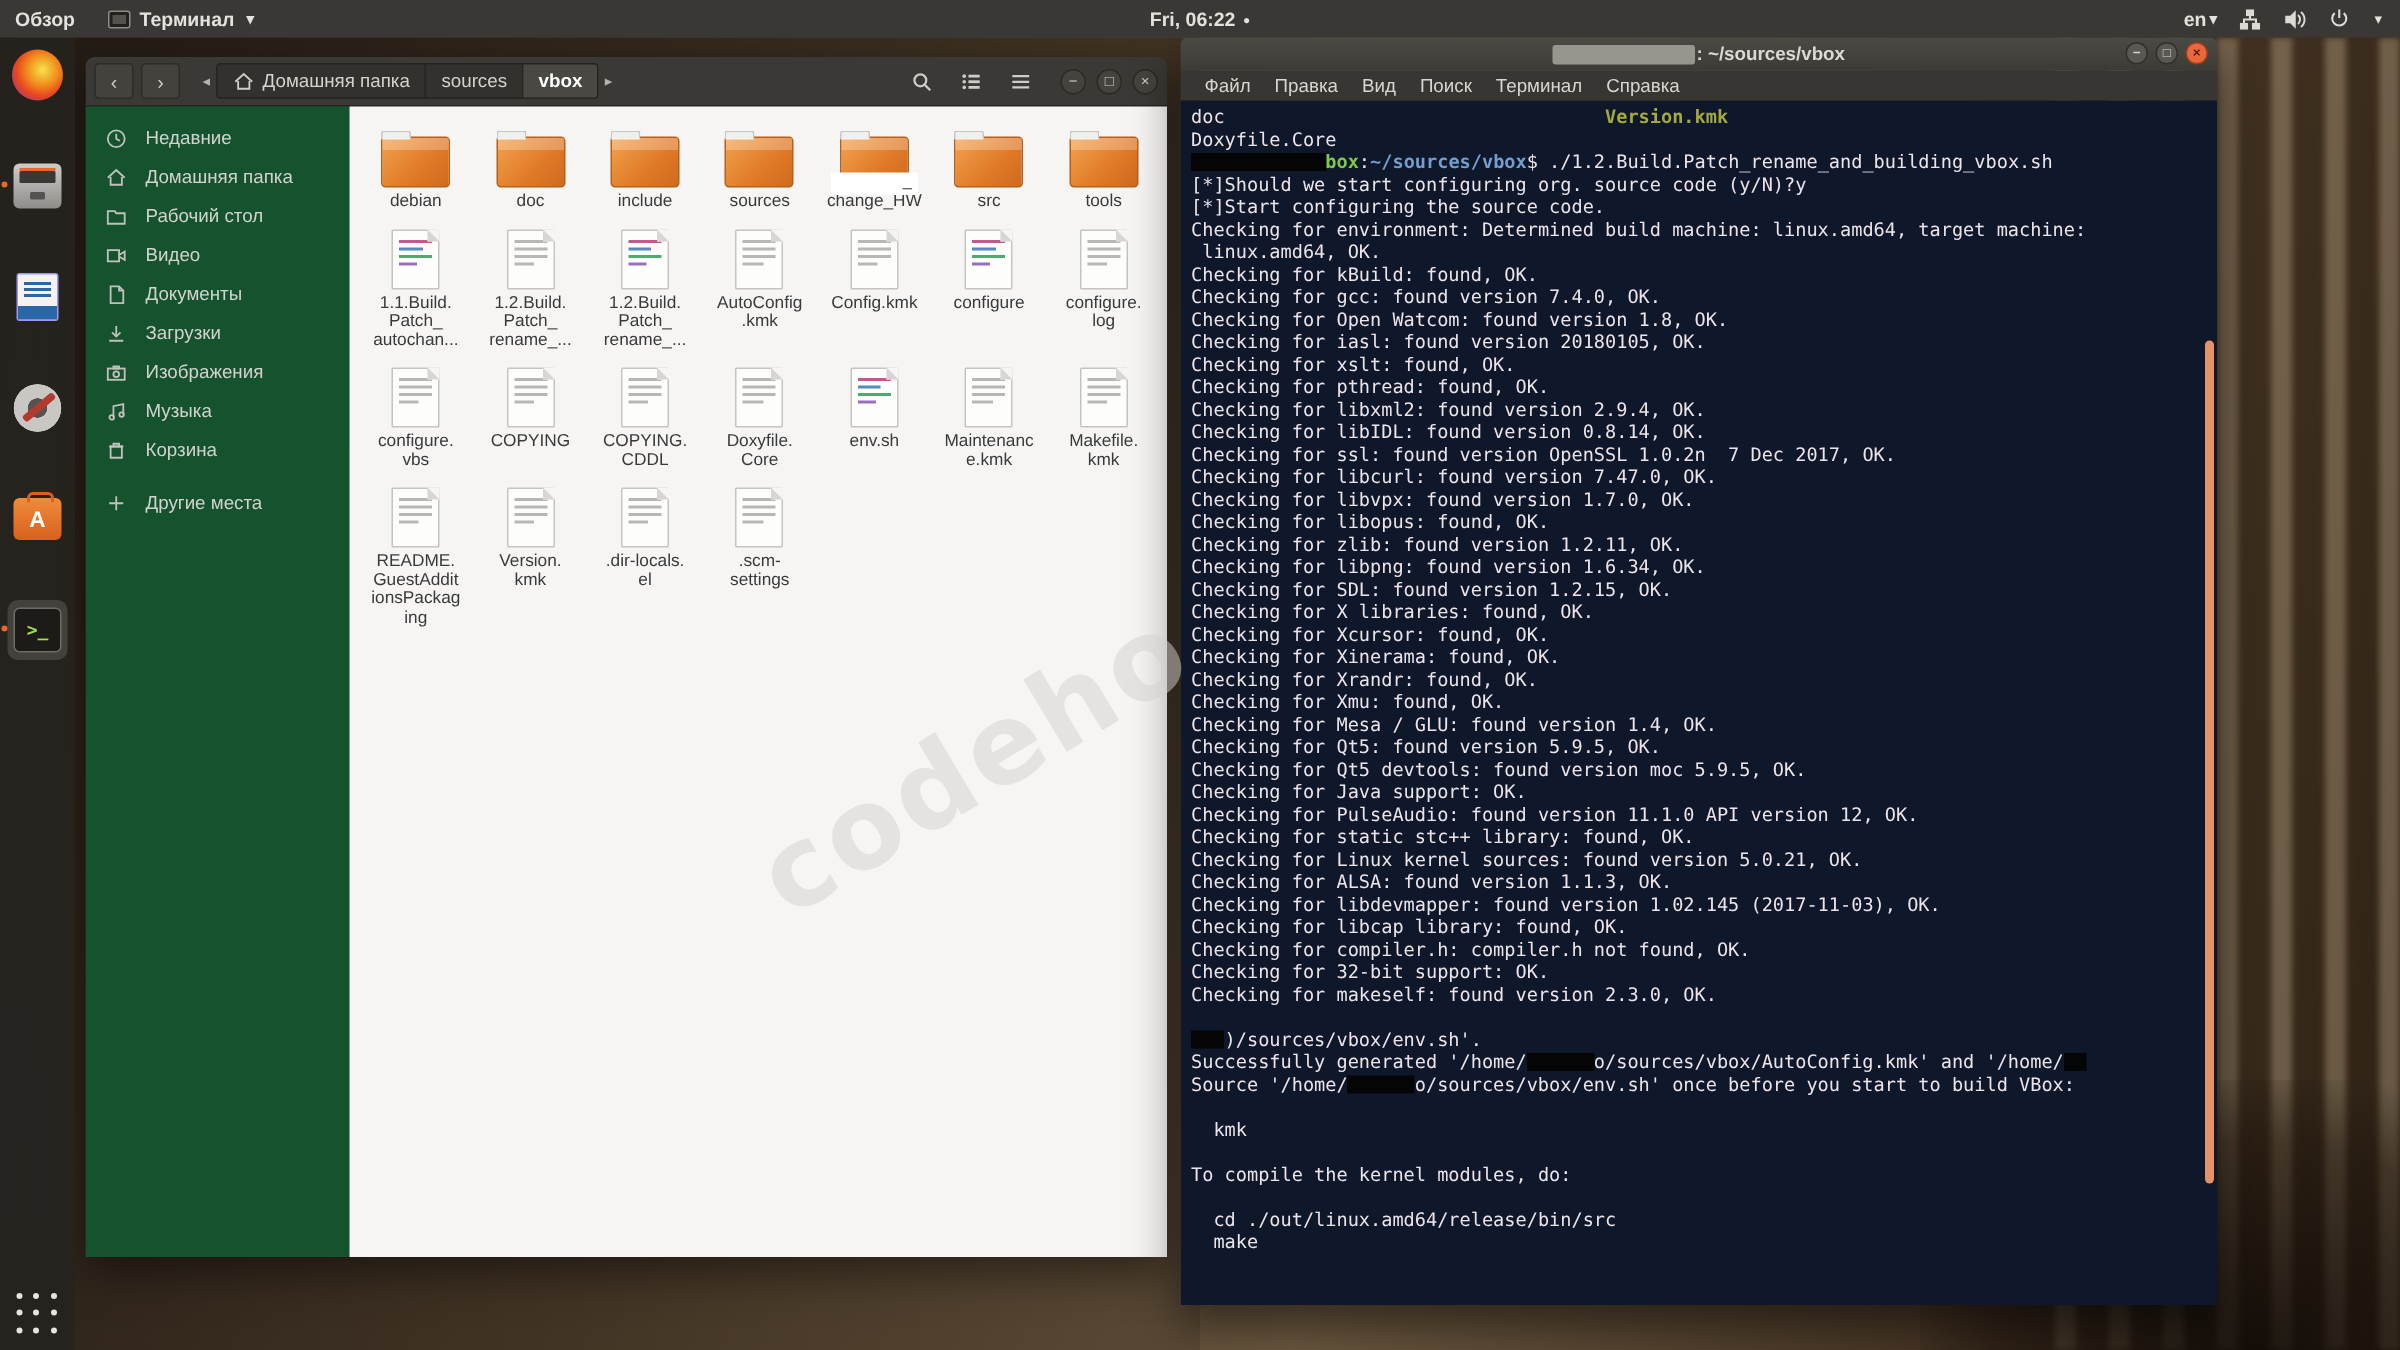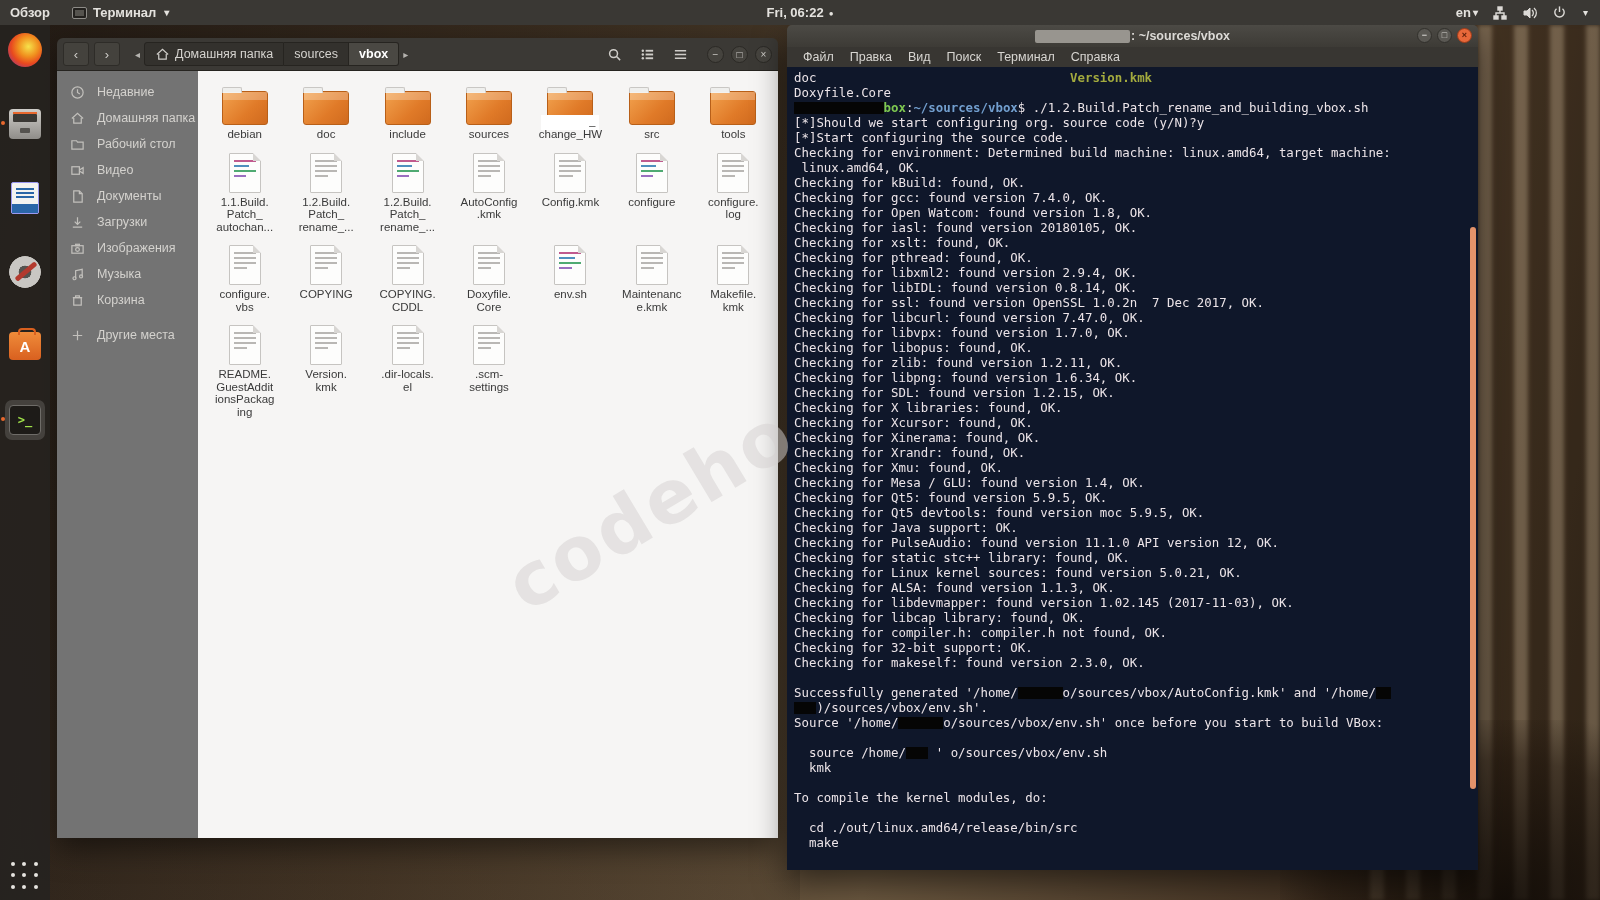--- a/index.html
+++ b/index.html
@@ -74,21 +74,21 @@
   .crumb { height:24px; background:#33312d; border:1px solid #262420; border-left:none;
     display:flex; align-items:center; gap:5px; padding:0 10px; color:#d5d3cf; font-size:12.5px; }
   .crumb:first-of-type { border-left:1px solid #262420; border-radius:3px 0 0 3px; }
   .crumb.active { background:#4a4843; color:#fff; font-weight:bold; border-radius:0 3px 3px 0; }
   .fw-header .spacer { flex:1; }
   .hdr-icon { width:28px; height:24px; display:flex; align-items:center; justify-content:center; color:#cfcdc9; }
   .win-circles { display:flex; gap:7px; margin-left:8px; }
   .wbtn { width:17px; height:17px; border-radius:50%; background:#45433e; border:1px solid #2b2925;
     color:#cfcdc9; font-size:10px; line-height:15px; text-align:center; }
   .fw-body { flex:1; display:flex; min-height:0; }
-  .fw-sidebar { width:141px; background:#737373; flex:none; padding-top:8px; }
+  .fw-sidebar { width:176px; background:#14532d; flex:none; padding-top:8px; }
   .side-item { height:26px; display:flex; align-items:center; gap:12px; padding-left:13px;
     color:#d4d2ce; font-size:12.5px; }
   .side-item .s-ic { color:#c2c0bc; display:flex; }
   .side-item.sep { margin-top:9px; }
   .fw-content { flex:1; background:#f6f5f4; position:relative; padding:14px 4px 0 6px;
     display:grid; grid-template-columns:repeat(7,1fr); grid-auto-rows:min-content; row-gap:12px;
     align-items:start; align-content:start; }
   .cell { display:flex; flex-direction:column; align-items:center; position:relative; }
   .f-label { margin-top:3px; font-size:11.5px; line-height:12.5px; color:#3a3a3a; text-align:center;
     white-space:pre-line; word-break:break-word; }
@@ -657,25 +657,24 @@
       <div class="tline"><span>Checking for PulseAudio: found version 11.1.0 API version 12, OK.</span></div>
       <div class="tline"><span>Checking for static stc++ library: found, OK.</span></div>
       <div class="tline"><span>Checking for Linux kernel sources: found version 5.0.21, OK.</span></div>
       <div class="tline"><span>Checking for ALSA: found version 1.1.3, OK.</span></div>
       <div class="tline"><span>Checking for libdevmapper: found version 1.02.145 (2017-11-03), OK.</span></div>
       <div class="tline"><span>Checking for libcap library: found, OK.</span></div>
       <div class="tline"><span>Checking for compiler.h: compiler.h not found, OK.</span></div>
       <div class="tline"><span>Checking for 32-bit support: OK.</span></div>
       <div class="tline"><span>Checking for makeself: found version 2.3.0, OK.</span></div>
       <div class="tline">&nbsp;</div>
+      <div class="tline"><span class="rd" style="width: 3ch;"></span><span>)/sources/vbox/env.sh'.</span></div>
       <div class="tline"><span>Successfully generated '/home/</span><span class="rd" style="width: 6ch;"></span><span>o/sources/vbox/AutoConfig.kmk' and '/home/</span><span class="rd" style="width: 2ch;"></span></div>
-      <div class="tline"><span class="rd" style="width: 3ch;"></span><span>)/sources/vbox/env.sh'.</span></div>
       <div class="tline"><span>Source '/home/</span><span class="rd" style="width: 6ch;"></span><span>o/sources/vbox/env.sh' once before you start to build VBox:</span></div>
       <div class="tline">&nbsp;</div>
-      <div class="tline"><span>  source /home/</span><span class="rd" style="width: 3ch;"></span><span> ' o/sources/vbox/env.sh</span></div>
       <div class="tline"><span>  kmk</span></div>
       <div class="tline">&nbsp;</div>
       <div class="tline"><span>To compile the kernel modules, do:</span></div>
       <div class="tline">&nbsp;</div>
       <div class="tline"><span>  cd ./out/linux.amd64/release/bin/src</span></div>
       <div class="tline"><span>  make</span></div>
     </div>
 </div>
 
 <div class="desk-trash">

